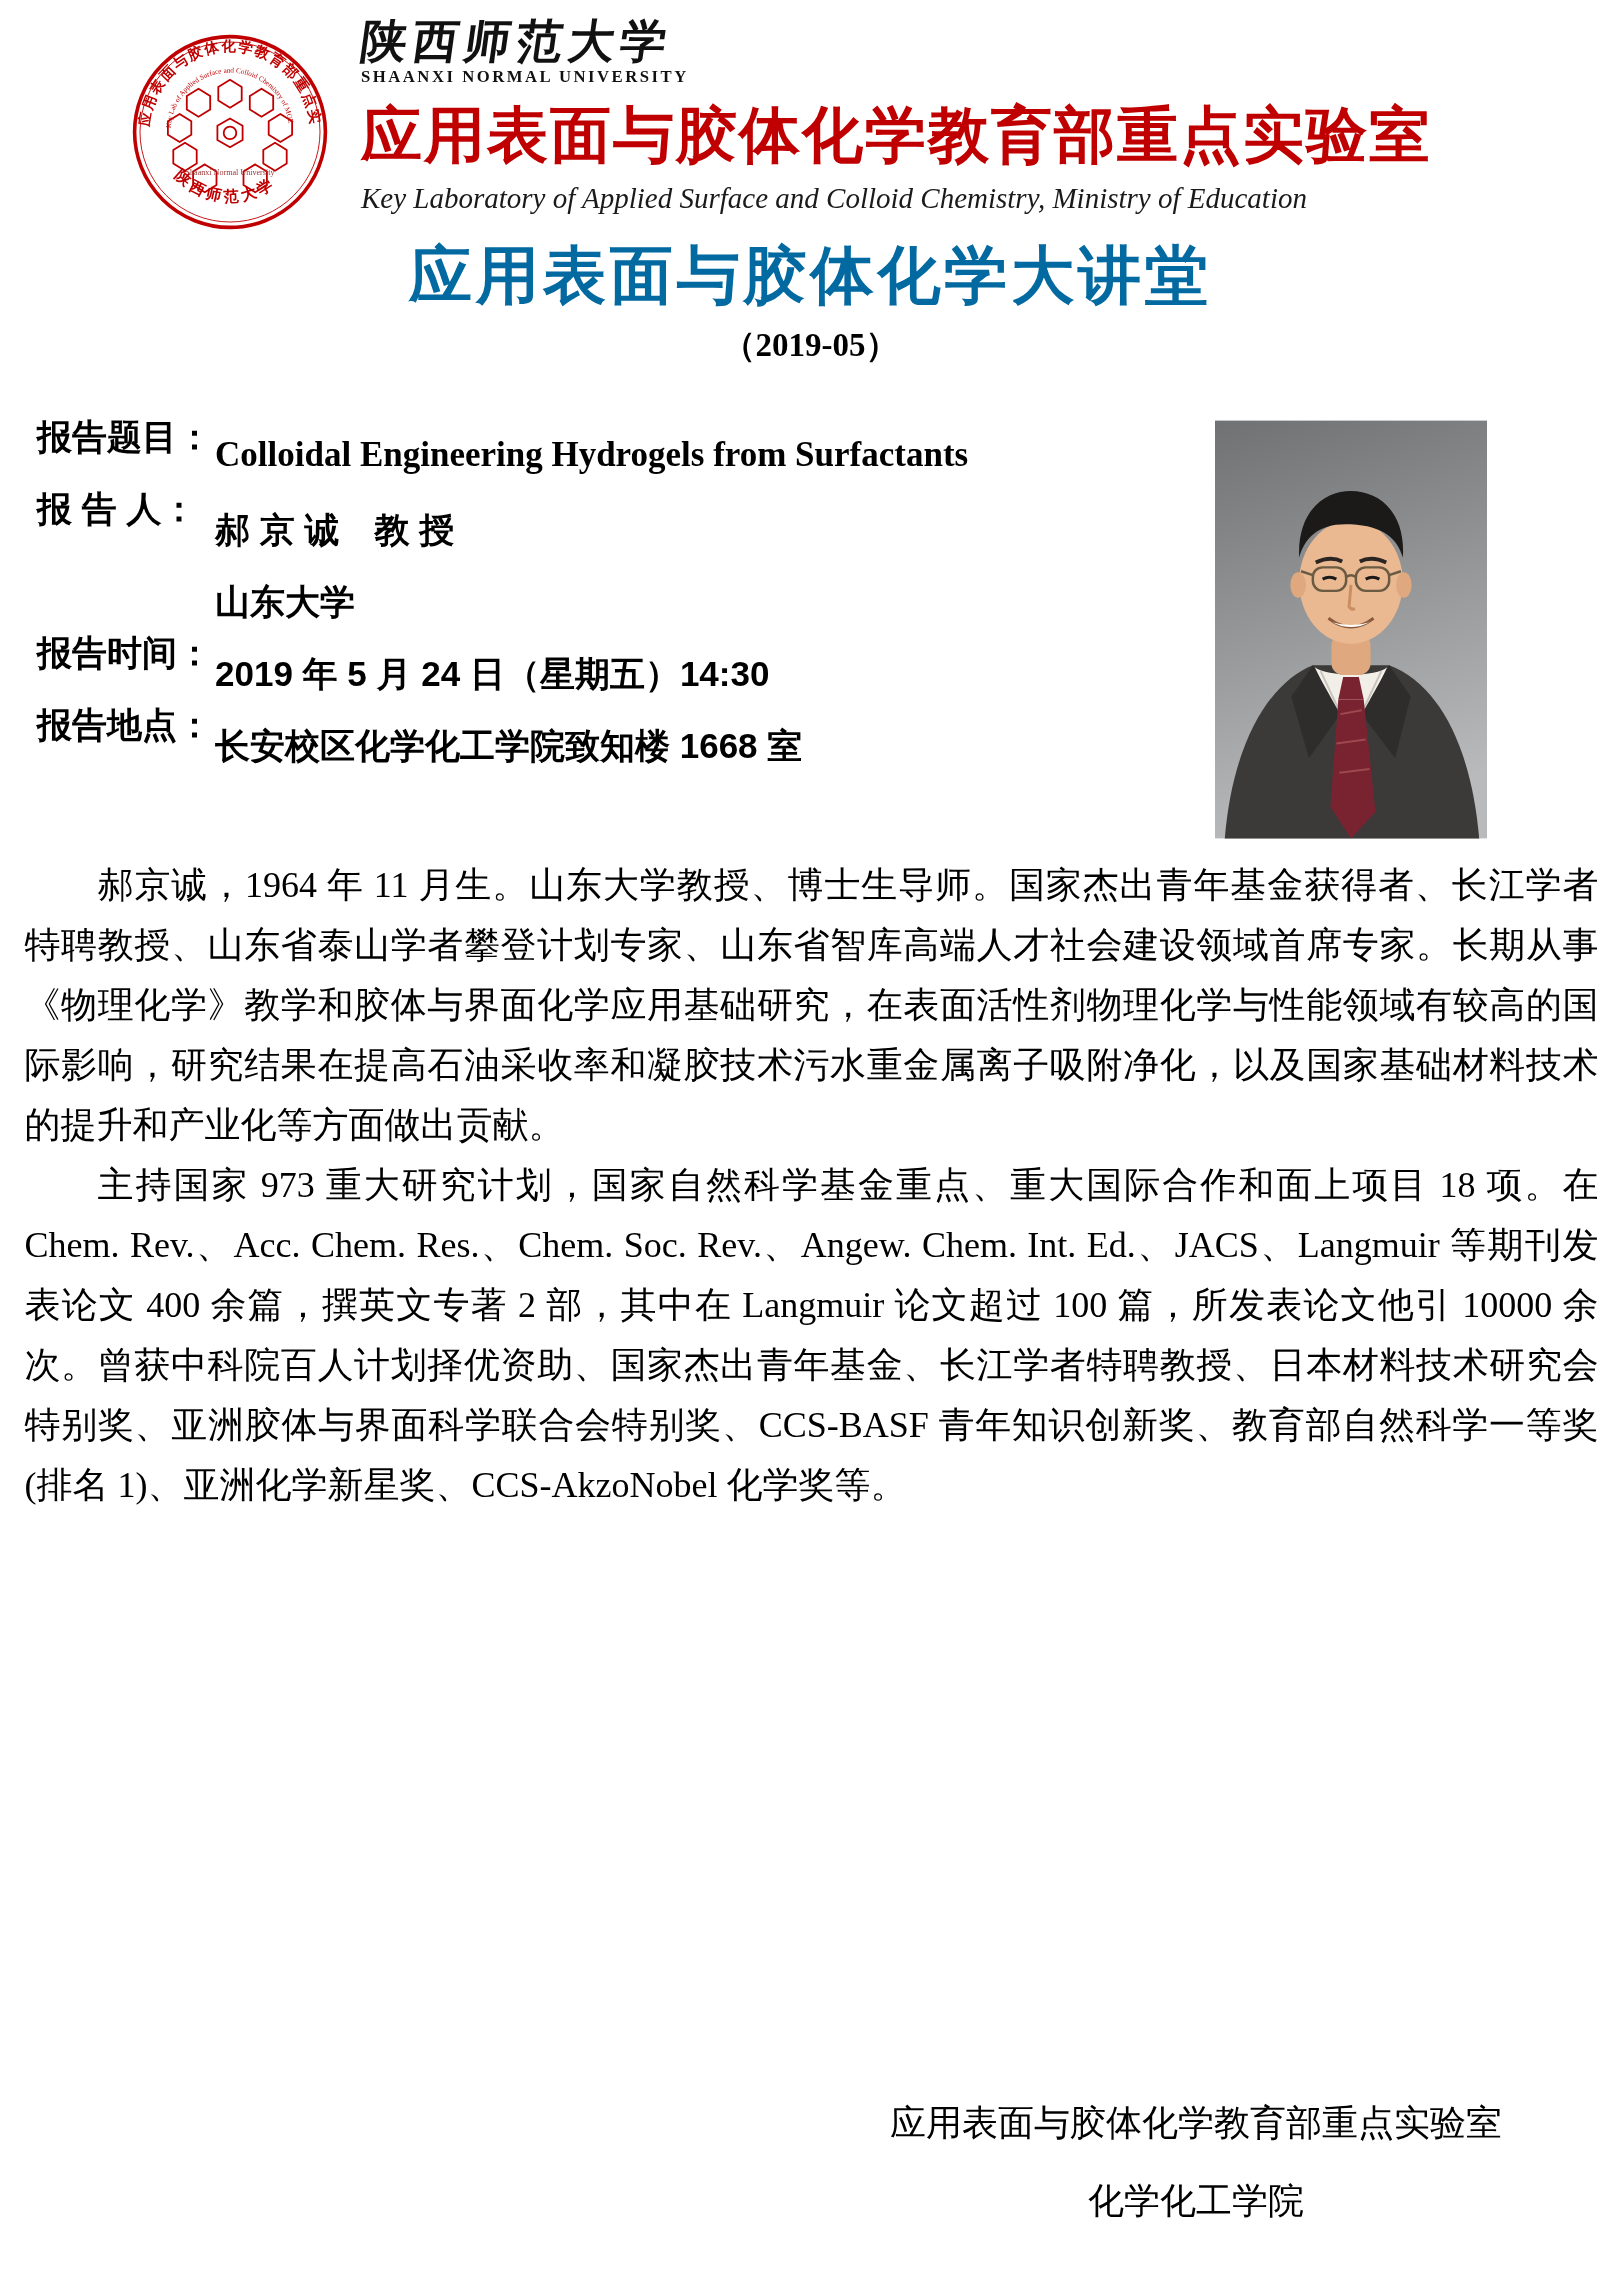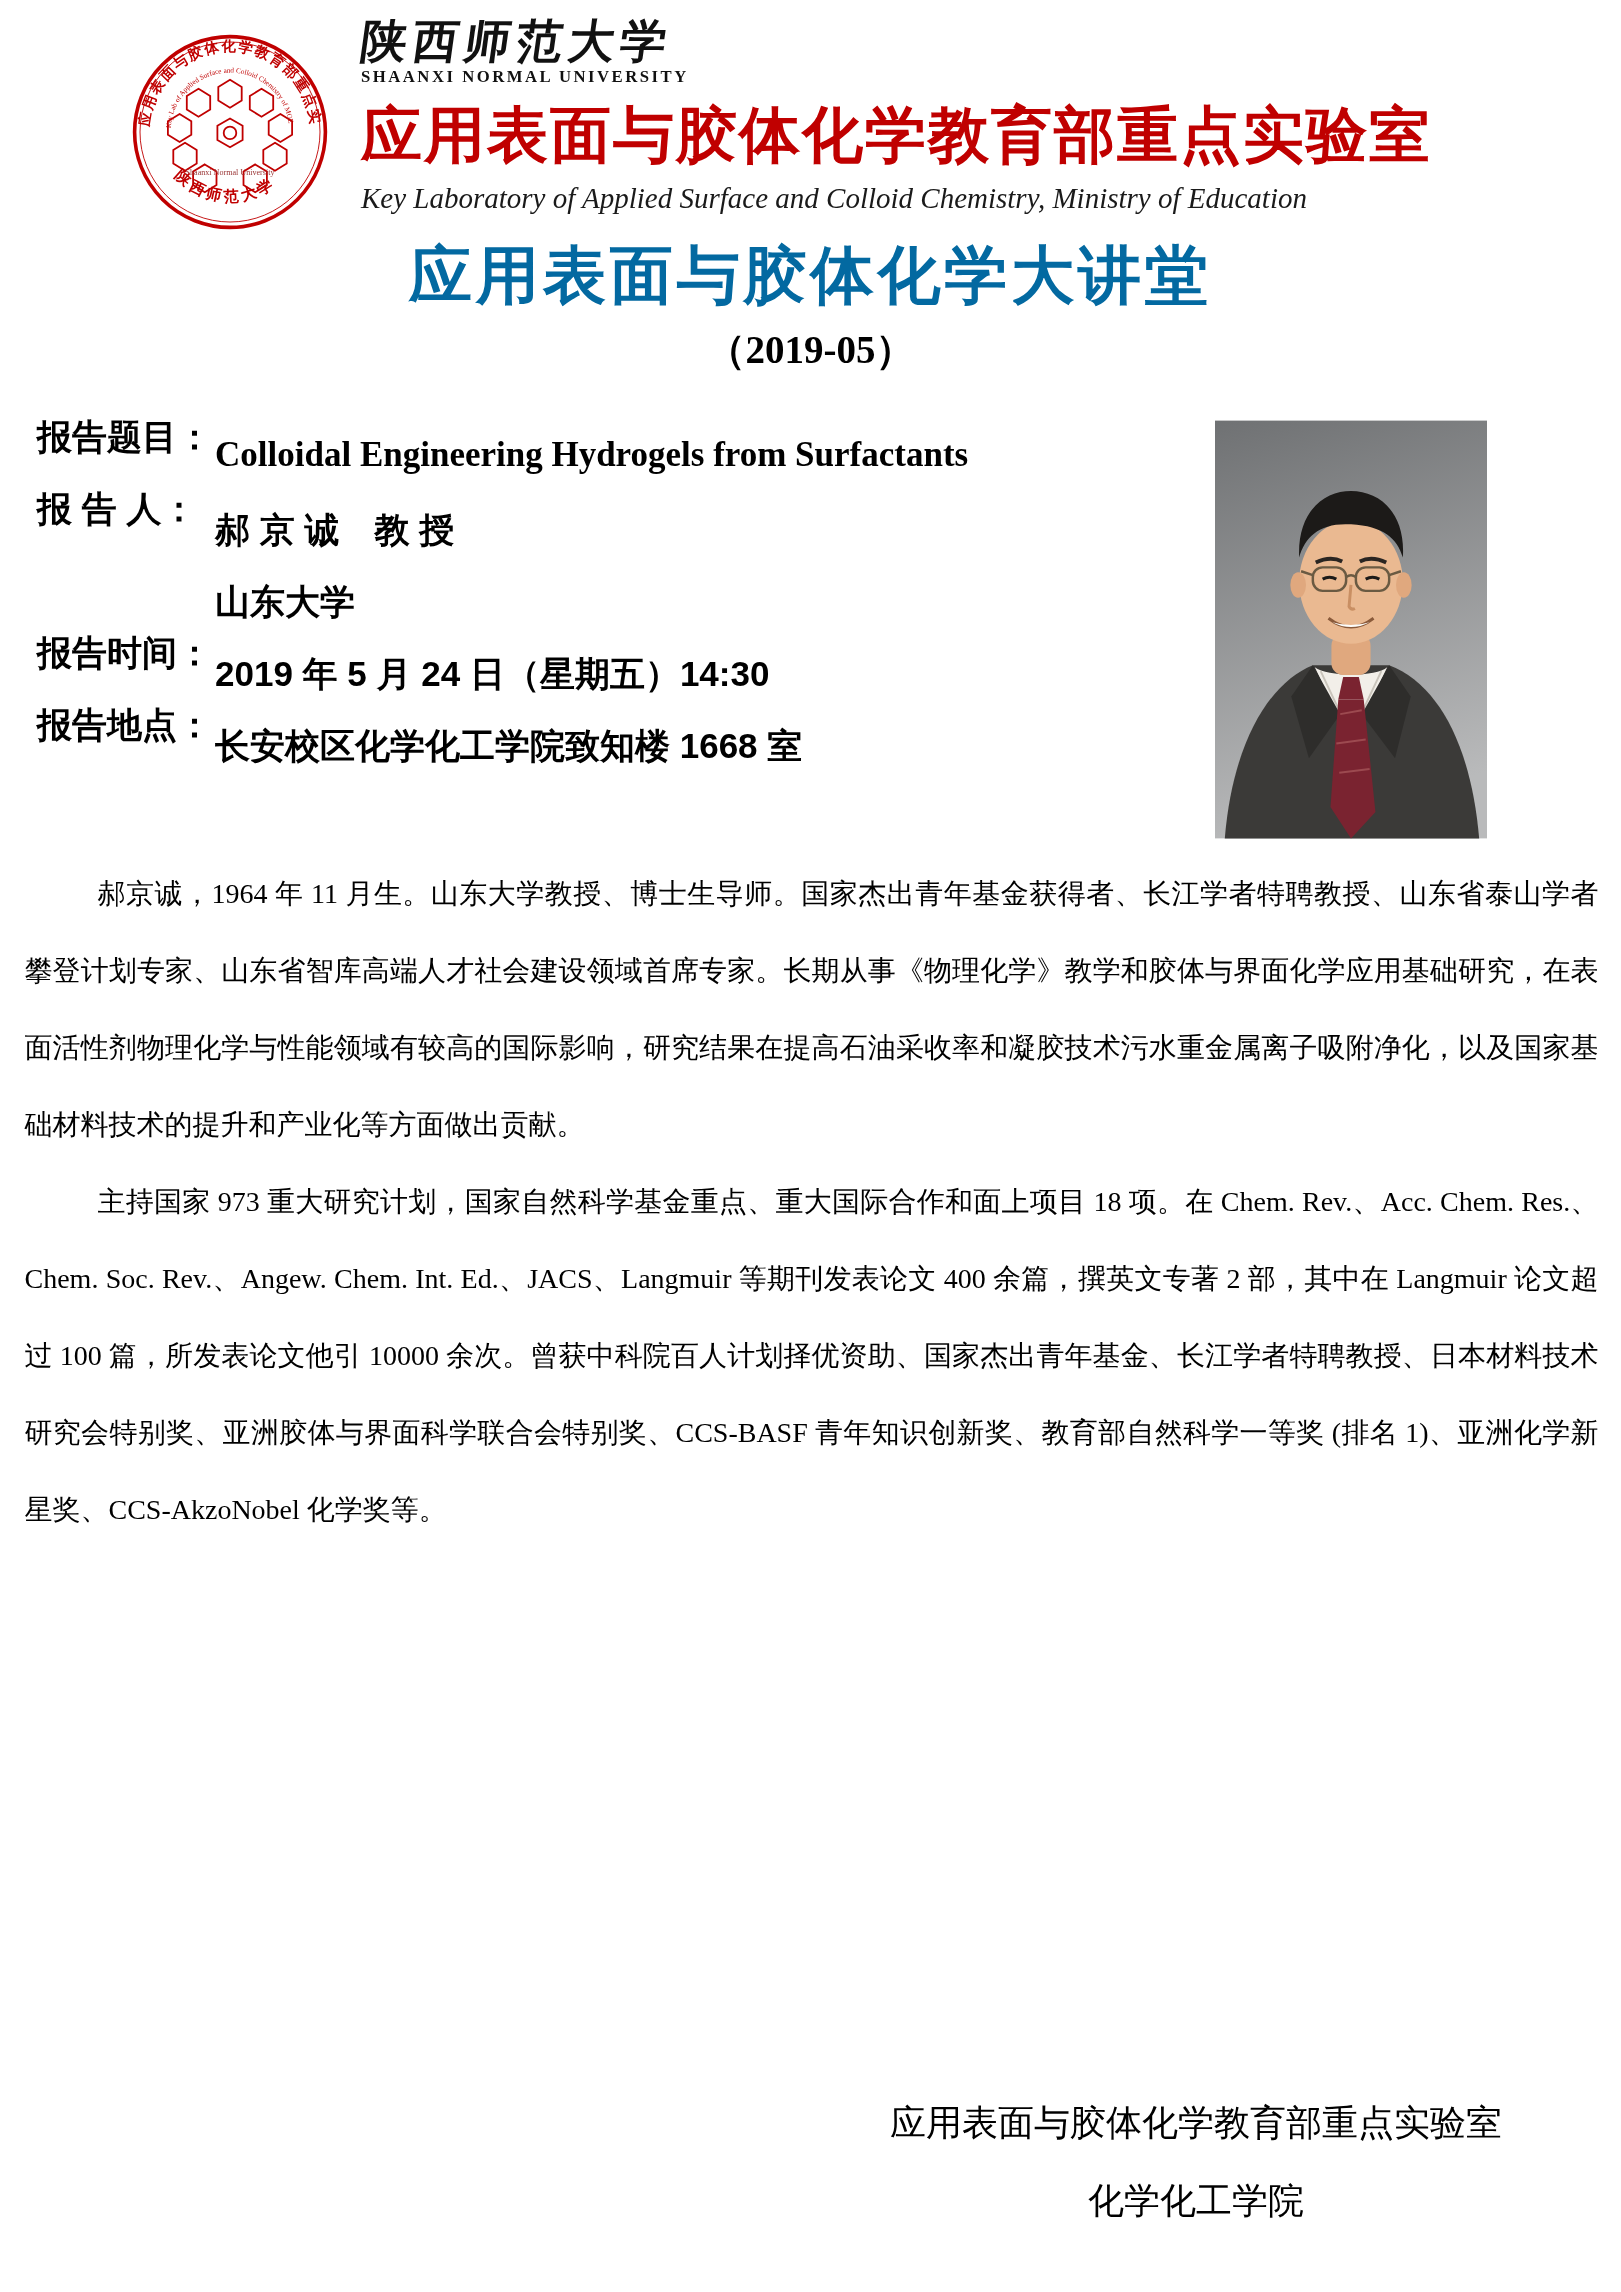--- a/index.html
+++ b/index.html
@@ -26,37 +26,37 @@
     margin-top:5px;font-size:29px;font-style:italic;color:#1a1a1a;white-space:nowrap;
     font-family:"Liberation Serif",serif;
   }
   
   .main-title{
     position:absolute;top:233px;left:0;width:100%;text-align:center;
     font-size:63px;font-weight:900;letter-spacing:3.9px;
     font-family:"Liberation Sans","DejaVu Sans",sans-serif;
   }
   .issue{position:absolute;top:323px;left:0;width:100%;text-align:center;
-    font-size:39px;font-weight:bold;}
+    font-size:33px;font-weight:bold;}
   
   .info{position:absolute;left:37px;top:414px;width:1147px;}
   .info-row{display:flex;align-items:flex-start;height:72px;}
   .info-label{
     width:178px;flex:0 0 178px;font-size:35px;font-weight:bold;white-space:pre;
     font-family:"Liberation Sans","DejaVu Sans",sans-serif;
   }
   .info-value{font-size:35px;font-weight:bold;white-space:nowrap;margin-top:21px;}
   .v-serif{font-family:"Liberation Serif","DejaVu Serif",serif;}
   .v-sans{font-family:"Liberation Sans","DejaVu Sans",sans-serif;}
   
   .photo{position:absolute;left:1215px;top:420px;width:272px;height:419px;}
   
   .bio{
     position:absolute;left:24.5px;top:855px;width:1574px;
-    font-size:28px;line-height:77px;text-align:justify;
+    font-size:36px;line-height:60px;text-align:justify;
   }
   .bio p{margin:0;text-indent:73px;}
   
   .footer{
     position:absolute;left:843px;top:2084px;width:706px;text-align:center;
     font-size:36px;line-height:78px;
   }
 </style>
 </head>
 <body>

